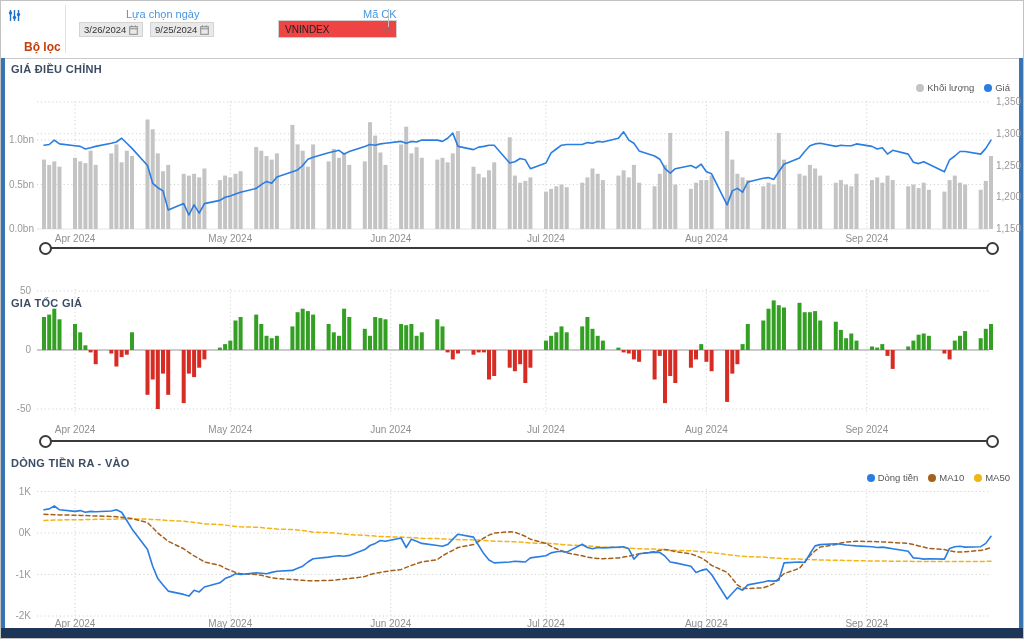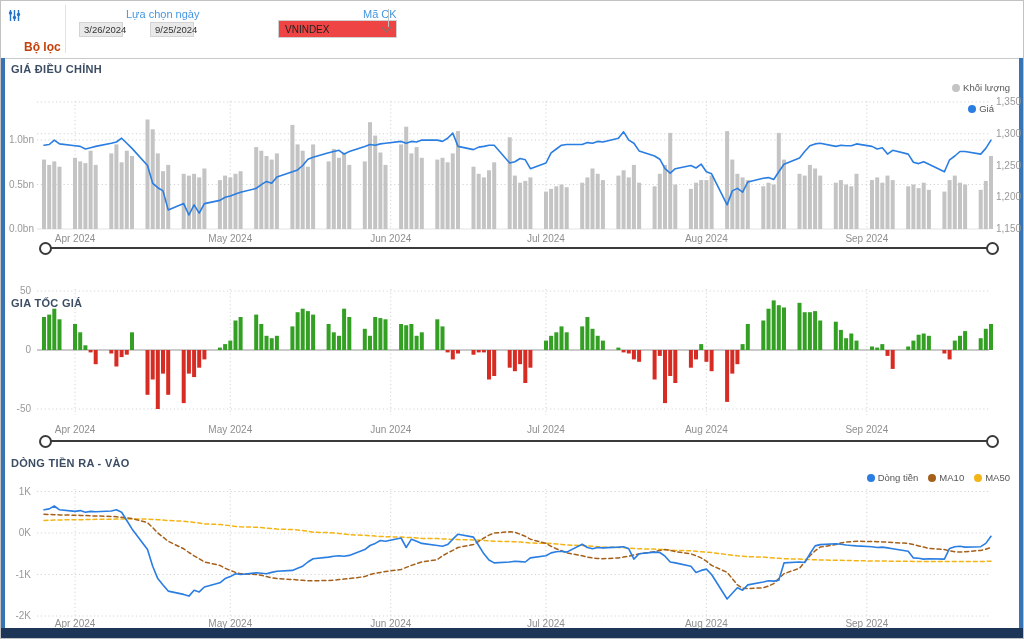--- a/index.html
+++ b/index.html
@@ -10,37 +10,37 @@
   .edge-left{position:absolute;left:0;top:57px;bottom:0;width:4px;background:#3873b3;}
   .edge-right{position:absolute;right:0;top:57px;bottom:0;width:4px;background:#3873b3;}
   .edge-bottom{position:absolute;left:0;right:0;bottom:0;height:10px;background:#1d3657;}
   .panel-top{position:absolute;left:0;right:0;top:57px;height:1px;background:#c9c9c9;}
   
   .flt-icon{position:absolute;left:7px;top:7px;}
   .flt-label{position:absolute;left:23px;top:6px;font-weight:bold;color:#c2410c;font-size:12px;margin-top:33px;}
   .vdiv{position:absolute;left:64px;top:4px;height:48px;width:1px;background:#e2e2e2;}
   .hlbl{position:absolute;color:#4596e0;font-size:11px;margin-left:48px;}
   #lblDate{left:77px;top:7px;} #lblSym{left:277px;top:7px;padding-left:37px;}
-  .dinput{position:absolute;top:21px;width:44px;height:15px;background:#e9e9e9;border:1px solid #d3d3d3;
+  .dinput{position:absolute;top:21px;width:64px;height:15px;background:#e9e9e9;border:1px solid #d3d3d3;
           font-size:9.5px;color:#333;display:flex;align-items:center;justify-content:space-between;
           padding:0 4px;box-sizing:border-box;cursor:pointer;}
   #din1{left:78px;} #din2{left:149px;}
   .select{position:absolute;left:277px;top:19px;width:119px;height:18px;background:#ef4444;border:1px solid #d0d0d0;
           font-size:10px;color:#222;display:flex;align-items:center;justify-content:space-between;
           padding:0 6px;box-sizing:border-box;cursor:pointer;}
   .chev{width:6px;height:6px;border-right:1.5px solid #777;border-bottom:1.5px solid #777;
         transform:rotate(45deg);margin-top:-3px;}
   .chev.sm{width:5px;height:5px;border-color:#c0c0c0;}
   .collapse{position:absolute;left:387px;top:8px;}
   
   .sec-title{position:absolute;left:10px;font-size:11px;font-weight:bold;color:#3b4c63;letter-spacing:.3px;}
   #t1{top:62px;} #t2{top:252px;margin-top:44px;} #t3{top:456px;}
   
   .legend{position:absolute;right:13px;display:flex;gap:10px;align-items:center;font-size:9.5px;color:#555;}
-  #lg1{top:81px;flex-direction:column;} #lg3{top:471px;}
+  #lg1{top:81px;} #lg3{top:471px;}
   .li{display:flex;align-items:center;}
   .dot{width:8px;height:8px;border-radius:50%;display:inline-block;margin-right:3px;}
   
   .slider{position:absolute;left:43px;width:950px;height:12px;}
   #sl1{top:241px;} #sl2{top:434px;}
   .track{position:absolute;top:5px;left:0;right:0;height:2px;background:#3a3a3a;}
   .handle{position:absolute;top:0;width:9px;height:9px;border:2px solid #3a3a3a;border-radius:50%;background:#fff;cursor:ew-resize;}
   .handle.l{left:-5px;} .handle.r{right:-5px;}
   svg.layer{position:absolute;left:0;top:0;pointer-events:none;}
 </style>

